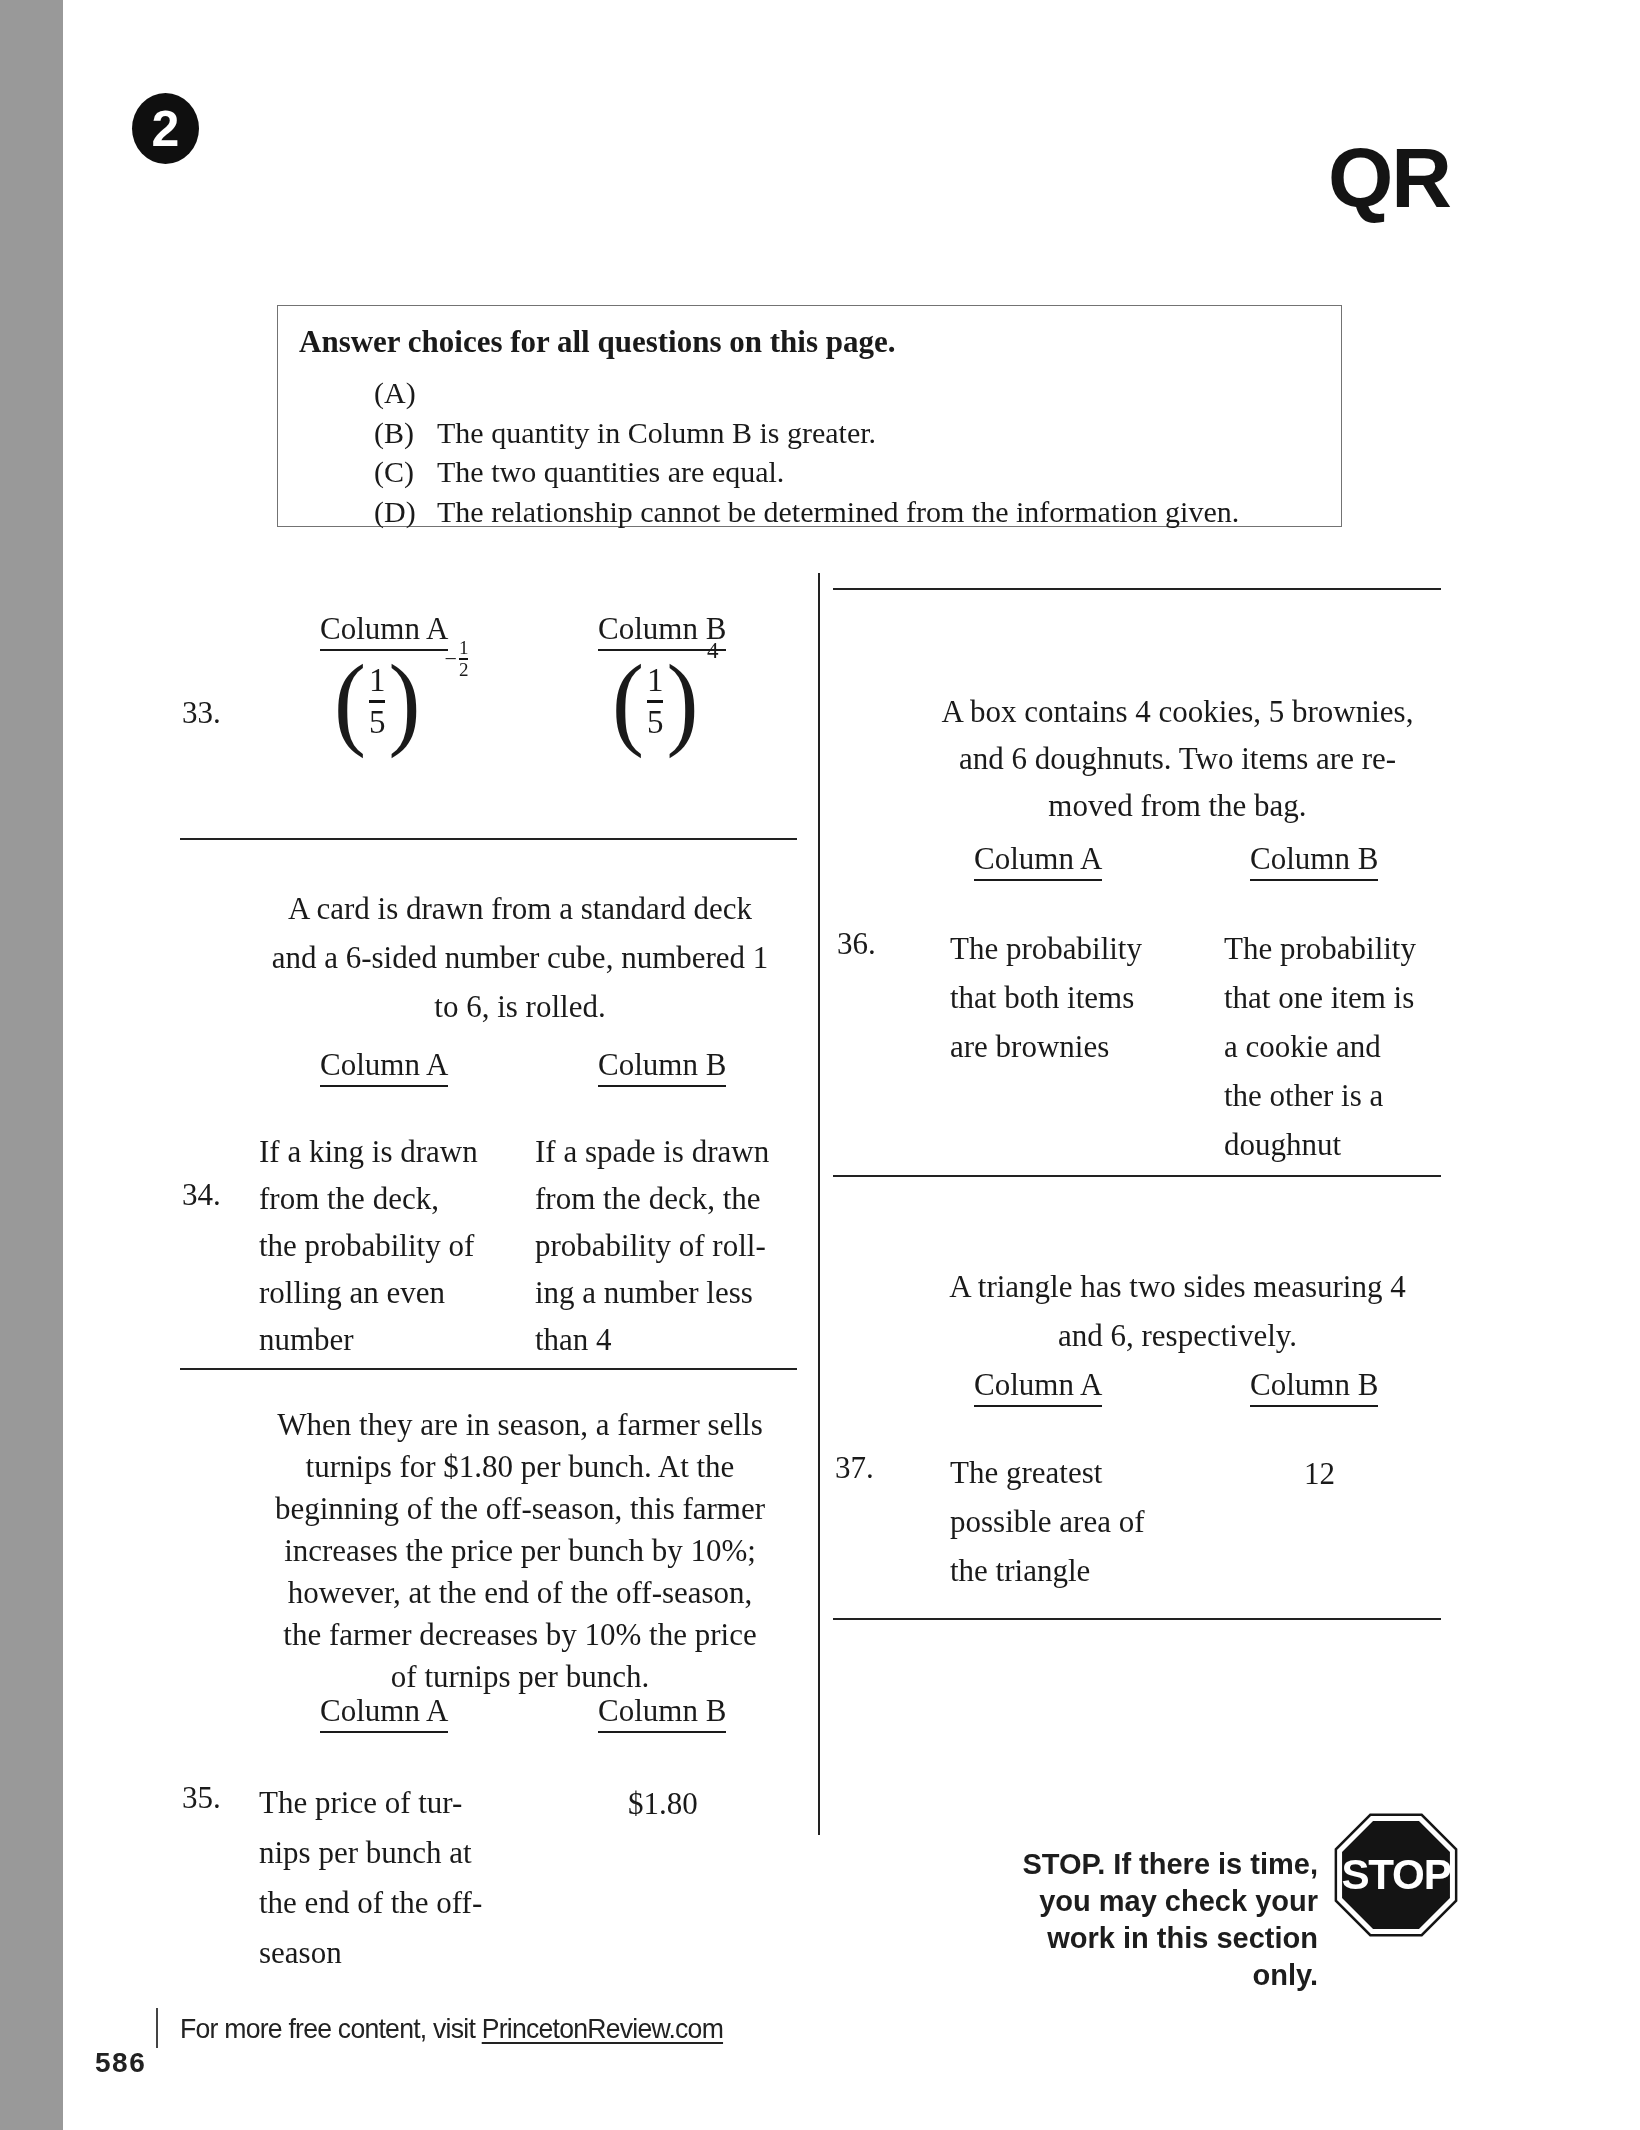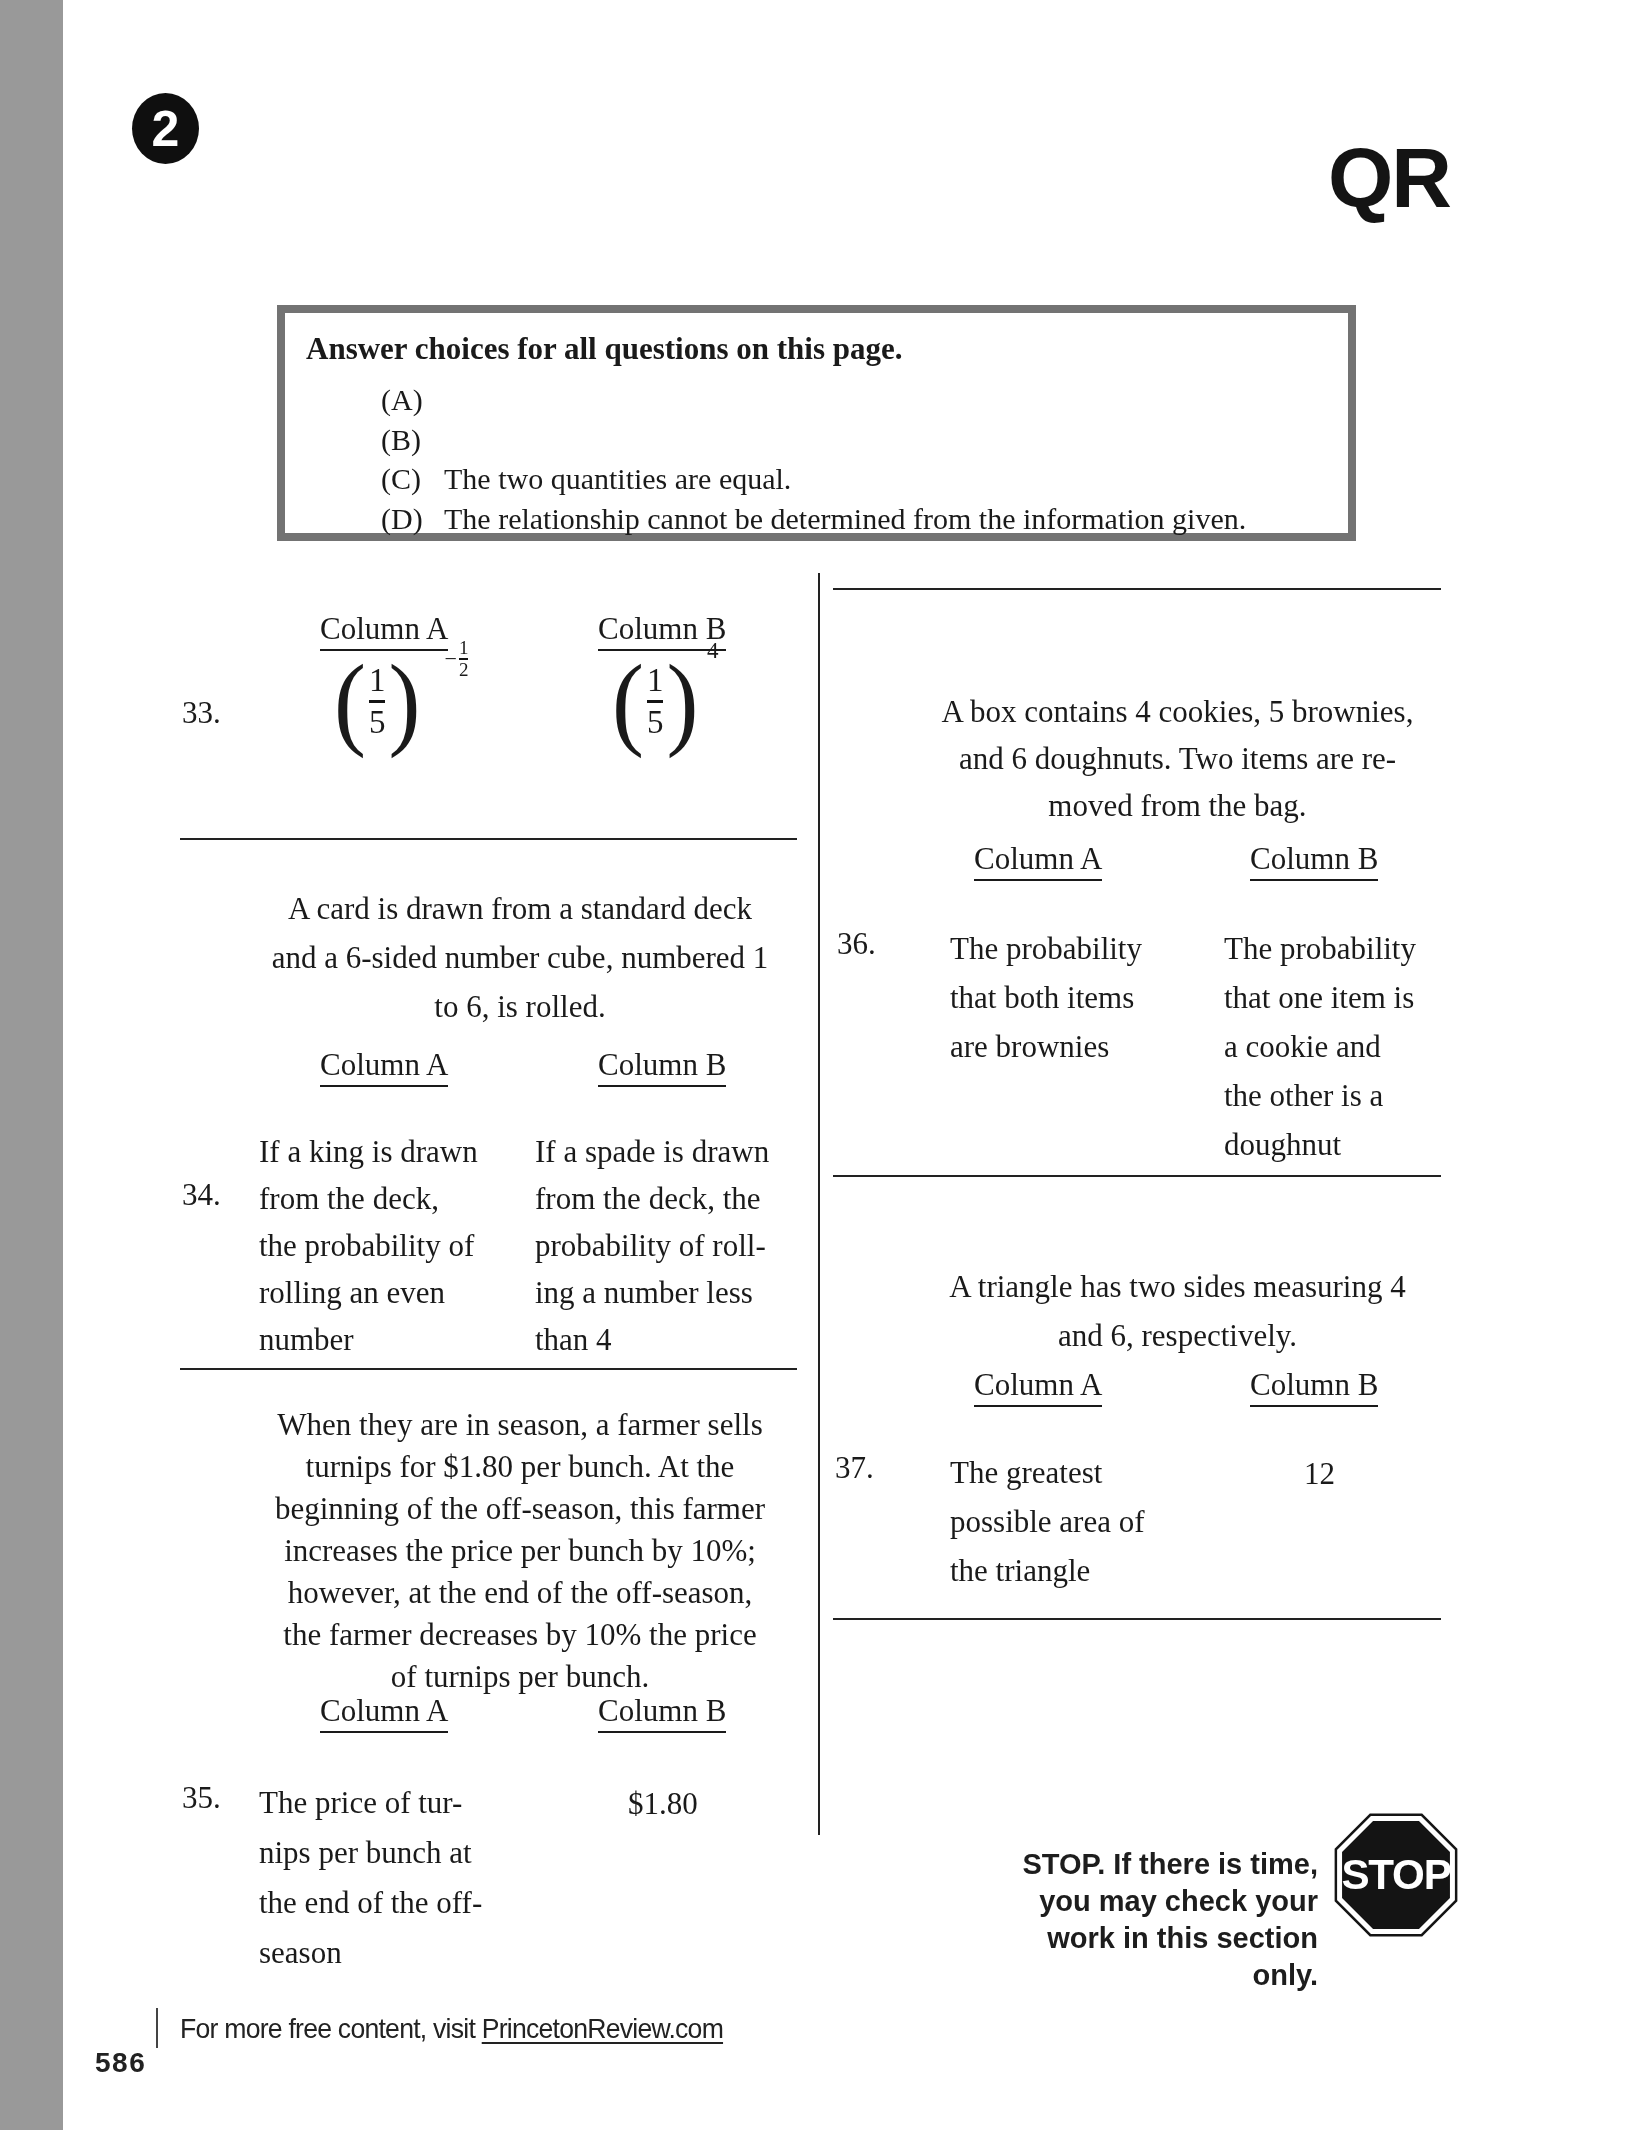--- a/index.html
+++ b/index.html
@@ -16,21 +16,21 @@
   .badge { left:132px; top:93px; width:67px; height:71px; background:#0f0f0f;
            border-radius:50%; display:flex; align-items:center; justify-content:center; }
   .badge span { color:#ffffff; font:700 50px/1 "Liberation Sans", sans-serif; }
 
   
   .qr { left:1328px; top:136px; font:700 84px/1 "Liberation Sans", sans-serif;
         letter-spacing:-2px; color:#141414; }
 
   
   .answer-box { left:277px; top:305px; width:1063px; height:220px;
-                border:8px solid #737373; background:#fff; }
+                border:1px solid #737373; background:#fff; }
   .answer-box .title { margin:17px 0 0 21px; font:700 31px/1.2 "Liberation Serif", serif; }
   .answer-box .choices { margin:13px 0 0 96px; }
   .answer-box .choice { display:flex; font:30px/39.5px "Liberation Serif", serif; }
   .answer-box .choice .letter { width:63px; flex:0 0 63px; }
 
   
   .colhead { font:31px/1.1 "Liberation Serif", serif; border-bottom:2px solid #1a1a1a;
              padding-bottom:3px; }
 
   .qnum { font:31px/1.15 "Liberation Serif", serif;text-align:right; }
@@ -82,20 +82,21 @@
 <div class="abs qr">QR</div>
 
 <div class="abs answer-box">
   <div class="title">Answer choices for all questions on this page.</div>
   <div class="choices">
     <div class="choice">
       <span class="letter">(A)</span>
     </div>
     <div class="choice">
       <span class="letter">(B)</span>
+      <span>The quantity in Column B is greater.</span>
     </div>
     <div class="choice">
       <span class="letter">(C)</span>
       <span>The two quantities are equal.</span>
     </div>
     <div class="choice">
       <span class="letter">(D)</span>
       <span>The relationship cannot be determined from the information given.</span>
     </div>
   </div>

